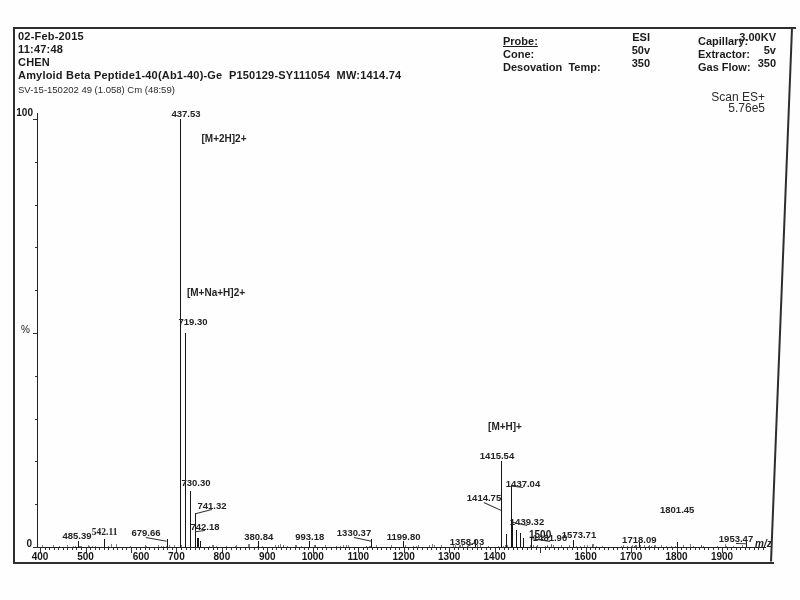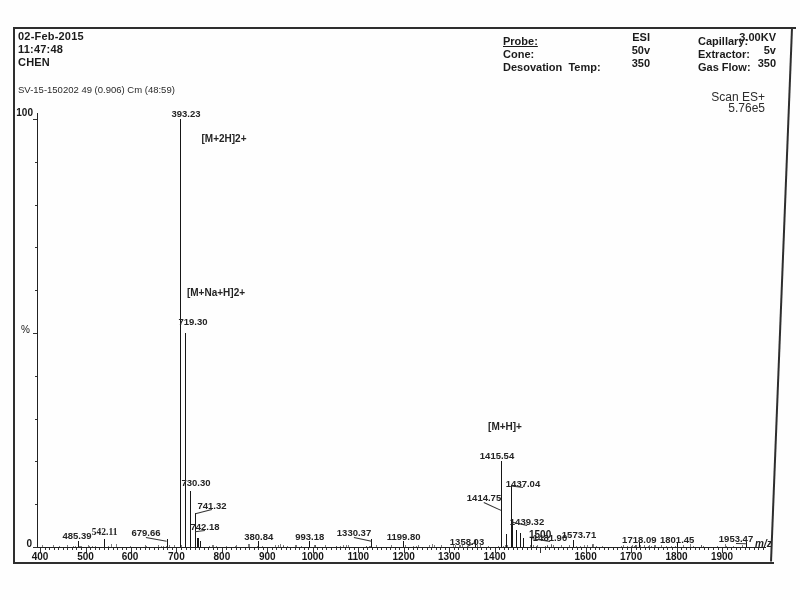--- a/index.html
+++ b/index.html
@@ -25,21 +25,22 @@
 
 <div class="page">
 
   <div class="pline" style="left:13px;top:27px;width:783px;height:2px;"></div>
   <div class="pline" style="left:13px;top:27px;width:2px;height:537px;"></div>
   <div class="pline" style="left:13px;top:562px;width:761px;height:2px;"></div>
 
   <div class="abs hdr" style="left:18px;top:30px;">02-Feb-2015</div>
   <div class="abs hdr" style="left:18px;top:43px;">11:47:48</div>
   <div class="abs hdr" style="left:18px;top:56px;">CHEN</div>
-  <div class="abs hdr-sm" style="left:18px;top:84px;">SV-15-150202 49 (0.906) Cm (48:59)</div>
+  <div class="abs hdr" style="left:18px;top:69px;">Amyloid Beta Peptide1-40(Ab1-40)-Ge  P150129-SY111054  MW:1414.74</div>
+  <div class="abs hdr-sm" style="left:18px;top:84px;">SV-15-150202 49 (1.058) Cm (48:59)</div>
 
   <div class="abs" style="left:503px;top:31px;text-decoration:underline;">
     <span class="param-label">Probe:</span>
     <span class="param-value abs" style="left:87px;top:0;width:60px;">ESI</span>
   </div>
   <div class="abs" style="left:503px;top:44px;">
     <span class="param-label">Cone:</span>
     <span class="param-value abs" style="left:87px;top:0;width:60px;">50v</span>
   </div>
   <div class="abs" style="left:503px;top:57px;">
@@ -378,21 +379,21 @@
       <div style="position: absolute; left: 731.1px; top: 548px; width: 1px; height: 2.2px; background: rgb(51, 51, 51);"></div>
       <div style="position: absolute; left: 735.6px; top: 548px; width: 1px; height: 2.2px; background: rgb(51, 51, 51);"></div>
       <div style="position: absolute; left: 740.2px; top: 548px; width: 1px; height: 2.2px; background: rgb(51, 51, 51);"></div>
       <div style="position: absolute; left: 744.7px; top: 548px; width: 1px; height: 2.2px; background: rgb(51, 51, 51);"></div>
       <div style="position: absolute; left: 749.3px; top: 548px; width: 1px; height: 2.2px; background: rgb(51, 51, 51);"></div>
       <div style="position: absolute; left: 753.8px; top: 548px; width: 1px; height: 2.2px; background: rgb(51, 51, 51);"></div>
       <div style="position: absolute; left: 758.4px; top: 548px; width: 1px; height: 2.2px; background: rgb(51, 51, 51);"></div>
       <div style="position: absolute; left: 762.9px; top: 548px; width: 1px; height: 2.2px; background: rgb(51, 51, 51);"></div>
       <div class="axis-num" style="position: absolute; left: 40px; top: 551px; transform: translateX(-50%);">400</div>
       <div class="axis-num" style="position: absolute; left: 85.5px; top: 551px; transform: translateX(-50%);">500</div>
-      <div class="axis-num" style="position: absolute; left: 130px; top: 551px; transform: translateX(-50%);">600</div>
+      <div class="axis-num" style="position: absolute; left: 141px; top: 551px; transform: translateX(-50%);">600</div>
       <div class="axis-num" style="position: absolute; left: 176.4px; top: 551px; transform: translateX(-50%);">700</div>
       <div class="axis-num" style="position: absolute; left: 221.9px; top: 551px; transform: translateX(-50%);">800</div>
       <div class="axis-num" style="position: absolute; left: 267.3px; top: 551px; transform: translateX(-50%);">900</div>
       <div class="axis-num" style="position: absolute; left: 312.8px; top: 551px; transform: translateX(-50%);">1000</div>
       <div class="axis-num" style="position: absolute; left: 358.3px; top: 551px; transform: translateX(-50%);">1100</div>
       <div class="axis-num" style="position: absolute; left: 403.7px; top: 551px; transform: translateX(-50%);">1200</div>
       <div class="axis-num" style="position: absolute; left: 449.2px; top: 551px; transform: translateX(-50%);">1300</div>
       <div class="axis-num" style="position: absolute; left: 494.7px; top: 551px; transform: translateX(-50%);">1400</div>
       <div class="axis-num" style="position: absolute; left: 540.1px; top: 529px; transform: translateX(-50%);">1500</div>
       <div class="axis-num" style="position: absolute; left: 585.6px; top: 551px; transform: translateX(-50%);">1600</div>
@@ -400,21 +401,21 @@
       <div class="axis-num" style="position: absolute; left: 676.5px; top: 551px; transform: translateX(-50%);">1800</div>
       <div class="axis-num" style="position: absolute; left: 722px; top: 551px; transform: translateX(-50%);">1900</div>
       <div style="position: absolute; left: 78.2px; top: 541.4px; width: 1.2px; height: 5.6px; background: rgb(22, 22, 22);"></div>
       <div class="peak-label" style="position: absolute; left: 77px; top: 530px;">485.39</div>
       <div style="position: absolute; left: 104px; top: 539.3px; width: 1.2px; height: 7.7px; background: rgb(22, 22, 22);"></div>
       <div class="peak-label" style="position: absolute; left: 104.613px; top: 527px; font-family: Liberation Serif, serif;">542.11</div>
       <div style="position: absolute; left: 166.6px; top: 539.3px; width: 1.2px; height: 7.7px; background: rgb(22, 22, 22);"></div>
       <div class="peak-label" style="position: absolute; left: 146px; top: 527px;">679.66</div>
       <div style="position: absolute; left: 146px; top: 536.5px; width: 21.49px; height: 0.9px; background: rgb(51, 51, 51); transform-origin: 0px 0px; transform: rotate(0.177572rad);"></div>
       <div style="position: absolute; left: 179.6px; top: 119px; width: 1.8px; height: 428px; background: rgb(22, 22, 22);"></div>
-      <div class="peak-label" style="position: absolute; left: 186px; top: 108px;">393.23</div>
+      <div class="peak-label" style="position: absolute; left: 186px; top: 108px;">437.53</div>
       <div style="position: absolute; left: 184.6px; top: 333px; width: 1.2px; height: 214px; background: rgb(22, 22, 22);"></div>
       <div class="peak-label" style="position: absolute; left: 193px; top: 316px;">719.30</div>
       <div style="position: absolute; left: 189.6px; top: 491.4px; width: 1.2px; height: 55.6px; background: rgb(22, 22, 22);"></div>
       <div class="peak-label" style="position: absolute; left: 196px; top: 477px;">730.30</div>
       <div style="position: absolute; left: 194.6px; top: 512.8px; width: 1.2px; height: 34.2px; background: rgb(22, 22, 22);"></div>
       <div class="peak-label" style="position: absolute; left: 212px; top: 500px;">741.32</div>
       <div style="position: absolute; left: 212px; top: 509.5px; width: 17.3445px; height: 0.9px; background: rgb(51, 51, 51); transform-origin: 0px 0px; transform: rotate(2.89344rad);"></div>
       <div style="position: absolute; left: 195px; top: 530.7px; width: 1.2px; height: 16.3px; background: rgb(22, 22, 22);"></div>
       <div class="peak-label" style="position: absolute; left: 205px; top: 521px;">742.18</div>
       <div style="position: absolute; left: 205px; top: 530.5px; width: 9.50288px; height: 0.9px; background: rgb(51, 51, 51); transform-origin: 0px 0px; transform: rotate(3.01116rad);"></div>
@@ -448,21 +449,21 @@
       <div style="position: absolute; left: 519.5px; top: 533.3px; width: 1.2px; height: 13.7px; background: rgb(22, 22, 22);"></div>
       <div style="position: absolute; left: 523.2px; top: 538.4px; width: 1.2px; height: 8.6px; background: rgb(22, 22, 22);"></div>
       <div style="position: absolute; left: 531.3px; top: 537.6px; width: 1.2px; height: 9.4px; background: rgb(22, 22, 22);"></div>
       <div class="peak-label" style="position: absolute; left: 550px; top: 532px;">1481.90</div>
       <div style="position: absolute; left: 550px; top: 541.5px; width: 18.3296px; height: 0.9px; background: rgb(51, 51, 51); transform-origin: 0px 0px; transform: rotate(-2.98183rad);"></div>
       <div style="position: absolute; left: 573px; top: 540.2px; width: 1.2px; height: 6.8px; background: rgb(22, 22, 22);"></div>
       <div class="peak-label" style="position: absolute; left: 579px; top: 529px;">1573.71</div>
       <div style="position: absolute; left: 638.7px; top: 541.9px; width: 1.2px; height: 5.1px; background: rgb(22, 22, 22);"></div>
       <div class="peak-label" style="position: absolute; left: 639.292px; top: 534px;">1718.09</div>
       <div style="position: absolute; left: 676.6px; top: 541.9px; width: 1.2px; height: 5.1px; background: rgb(22, 22, 22);"></div>
-      <div class="peak-label" style="position: absolute; left: 677.193px; top: 534px;">1801.45</div>
+      <div class="peak-label" style="position: absolute; left: 677.193px; top: 504px;">1801.45</div>
       <div style="position: absolute; left: 745.7px; top: 541.9px; width: 1.2px; height: 5.1px; background: rgb(22, 22, 22);"></div>
       <div class="peak-label" style="position: absolute; left: 736px; top: 533px;">1953.47</div>
       <div style="position: absolute; left: 736px; top: 542.5px; width: 10.3174px; height: 0.9px; background: rgb(51, 51, 51); transform-origin: 0px 0px; transform: rotate(0.0352874rad);"></div>
       <div class="annotation" style="position: absolute; left: 224px; top: 133px;">[M+2H]2+</div>
       <div class="annotation" style="position: absolute; left: 216px; top: 287px;">[M+Na+H]2+</div>
       <div class="annotation" style="position: absolute; left: 505px; top: 421px;">[M+H]+</div>
     </div>
 
 </div>
 

